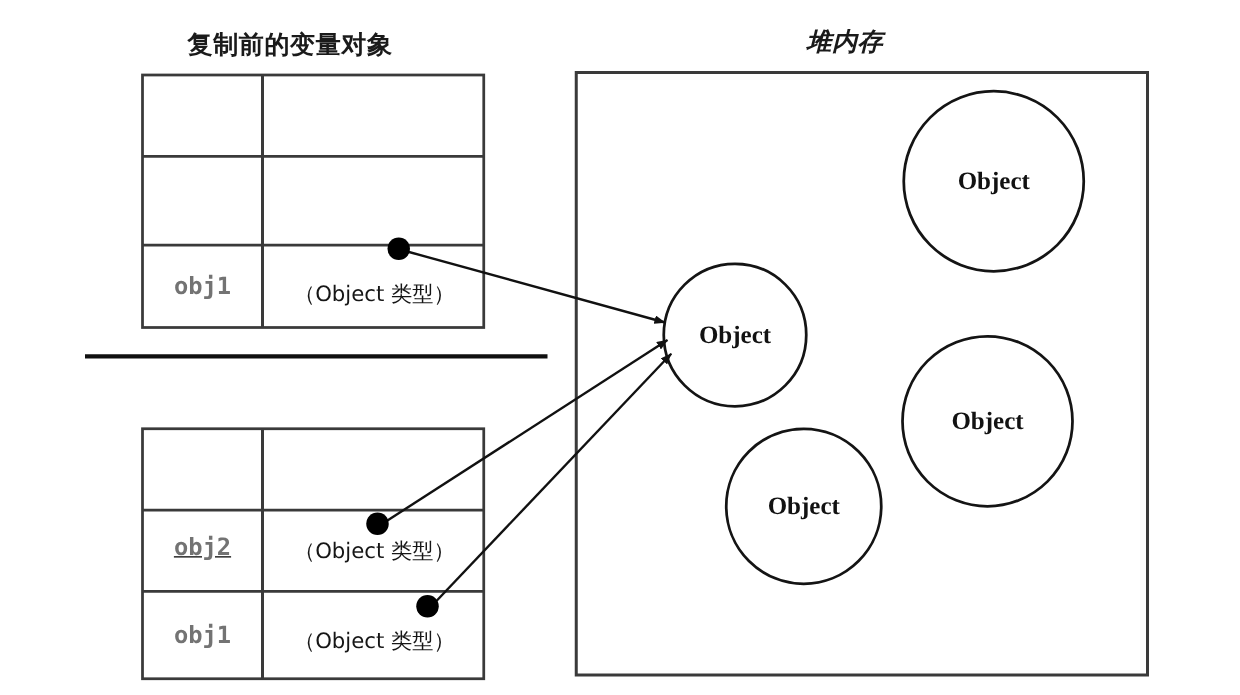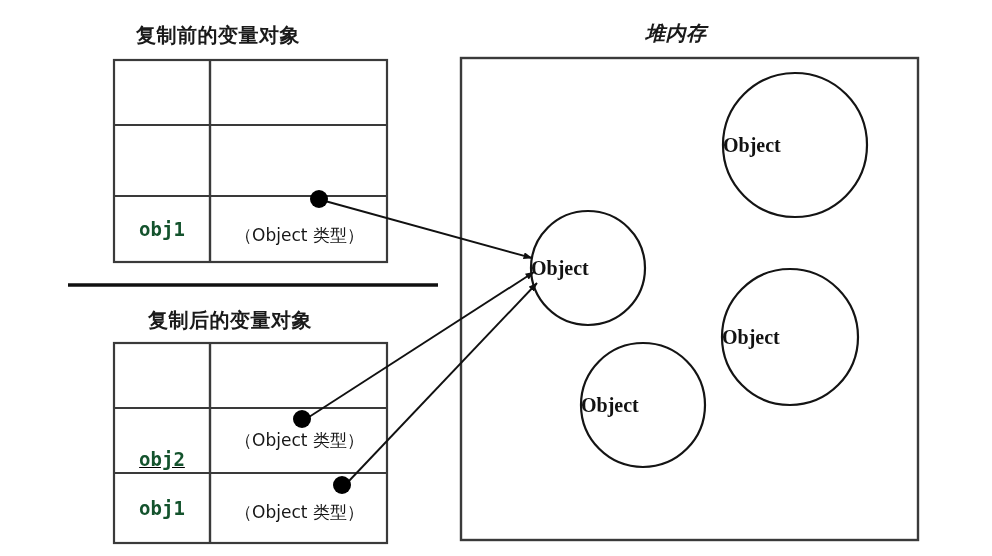--- a/index.html
+++ b/index.html
@@ -30,21 +30,21 @@
     font-weight: bold;
     font-size: 20px;
     color: #1a1a1a;
     white-space: nowrap;
     letter-spacing: 0.5px;
   }
   .varname {
     font-family: "DejaVu Sans Mono", "Liberation Mono", monospace;
     font-weight: bold;
     font-size: 19px;
-    color: #14532d;
+    color: #737373;
     letter-spacing: 0px;
   }
   .typelabel {
     font-family: "DejaVu Sans", "Liberation Sans", sans-serif;
     font-size: 17px;
     color: #161616;
     white-space: nowrap;
     text-align: center;
   }
   .obj-label {
@@ -58,20 +58,21 @@
     position: absolute;
     display: flex;
     align-items: center;
     justify-content: center;
     pointer-events: none;
   }
   .circle-text {
     position: absolute;
     display: flex;
     align-items: center;
+    justify-content: center;
   }
 </style>
 </head>
 <body>
 
 <div id="stage">
 
   <svg class="svg-layer" viewBox="0 0 992 556">
     <defs>
       <marker id="arrowhead" markerWidth="9" markerHeight="7" refX="8.5" refY="3.5" orient="auto" markerUnits="userSpaceOnUse">
@@ -104,34 +105,33 @@
 
     <line x1="325" y1="201" x2="532" y2="258" stroke="#111111" stroke-width="1.9" marker-end="url(#arrowhead)"></line>
     <line x1="309" y1="417" x2="534" y2="272" stroke="#111111" stroke-width="1.9" marker-end="url(#arrowhead)"></line>
     <line x1="348" y1="482" x2="537" y2="283" stroke="#111111" stroke-width="1.9" marker-end="url(#arrowhead)"></line>
 
     <circle cx="319" cy="199" r="9" fill="#000000"></circle>
     <circle cx="302" cy="419" r="9" fill="#000000"></circle>
     <circle cx="342" cy="485" r="9" fill="#000000"></circle>
   </svg>
 
-  <div class="panel-title" style="left:136px; top:22px;">复制前的变量对象</div>
+  <div class="panel-title" style="left:150px; top:22px;">复制前的变量对象</div>
 
-  <div class="panel-title" style="left:148px; top:307px;">复制后的变量对象</div>
 
   <div class="panel-title" style="left:645px; top:20px;font-style:italic;">堆内存</div>
 
   <div class="cell-text" style="left:114px; top:196px; width:96px; height:66px;">
     <span class="varname">obj1</span>
   </div>
   <div class="cell-text" style="left:212px; top:210px; width:175px; height:50px;">
     <span class="typelabel">（Object 类型）</span>
   </div>
 
-  <div class="cell-text" style="left:114px; top:419px; width:96px; height:80px;text-decoration:underline;">
+  <div class="cell-text" style="left:114px; top:398px; width:96px; height:80px;text-decoration:underline;">
     <span class="varname">obj2</span>
   </div>
   <div class="cell-text" style="left:212px; top:408px; width:175px; height:65px;">
     <span class="typelabel">（Object 类型）</span>
   </div>
 
   <div class="cell-text" style="left:114px; top:473px; width:96px; height:70px;">
     <span class="varname">obj1</span>
   </div>
   <div class="cell-text" style="left:212px; top:486px; width:175px; height:52px;">

